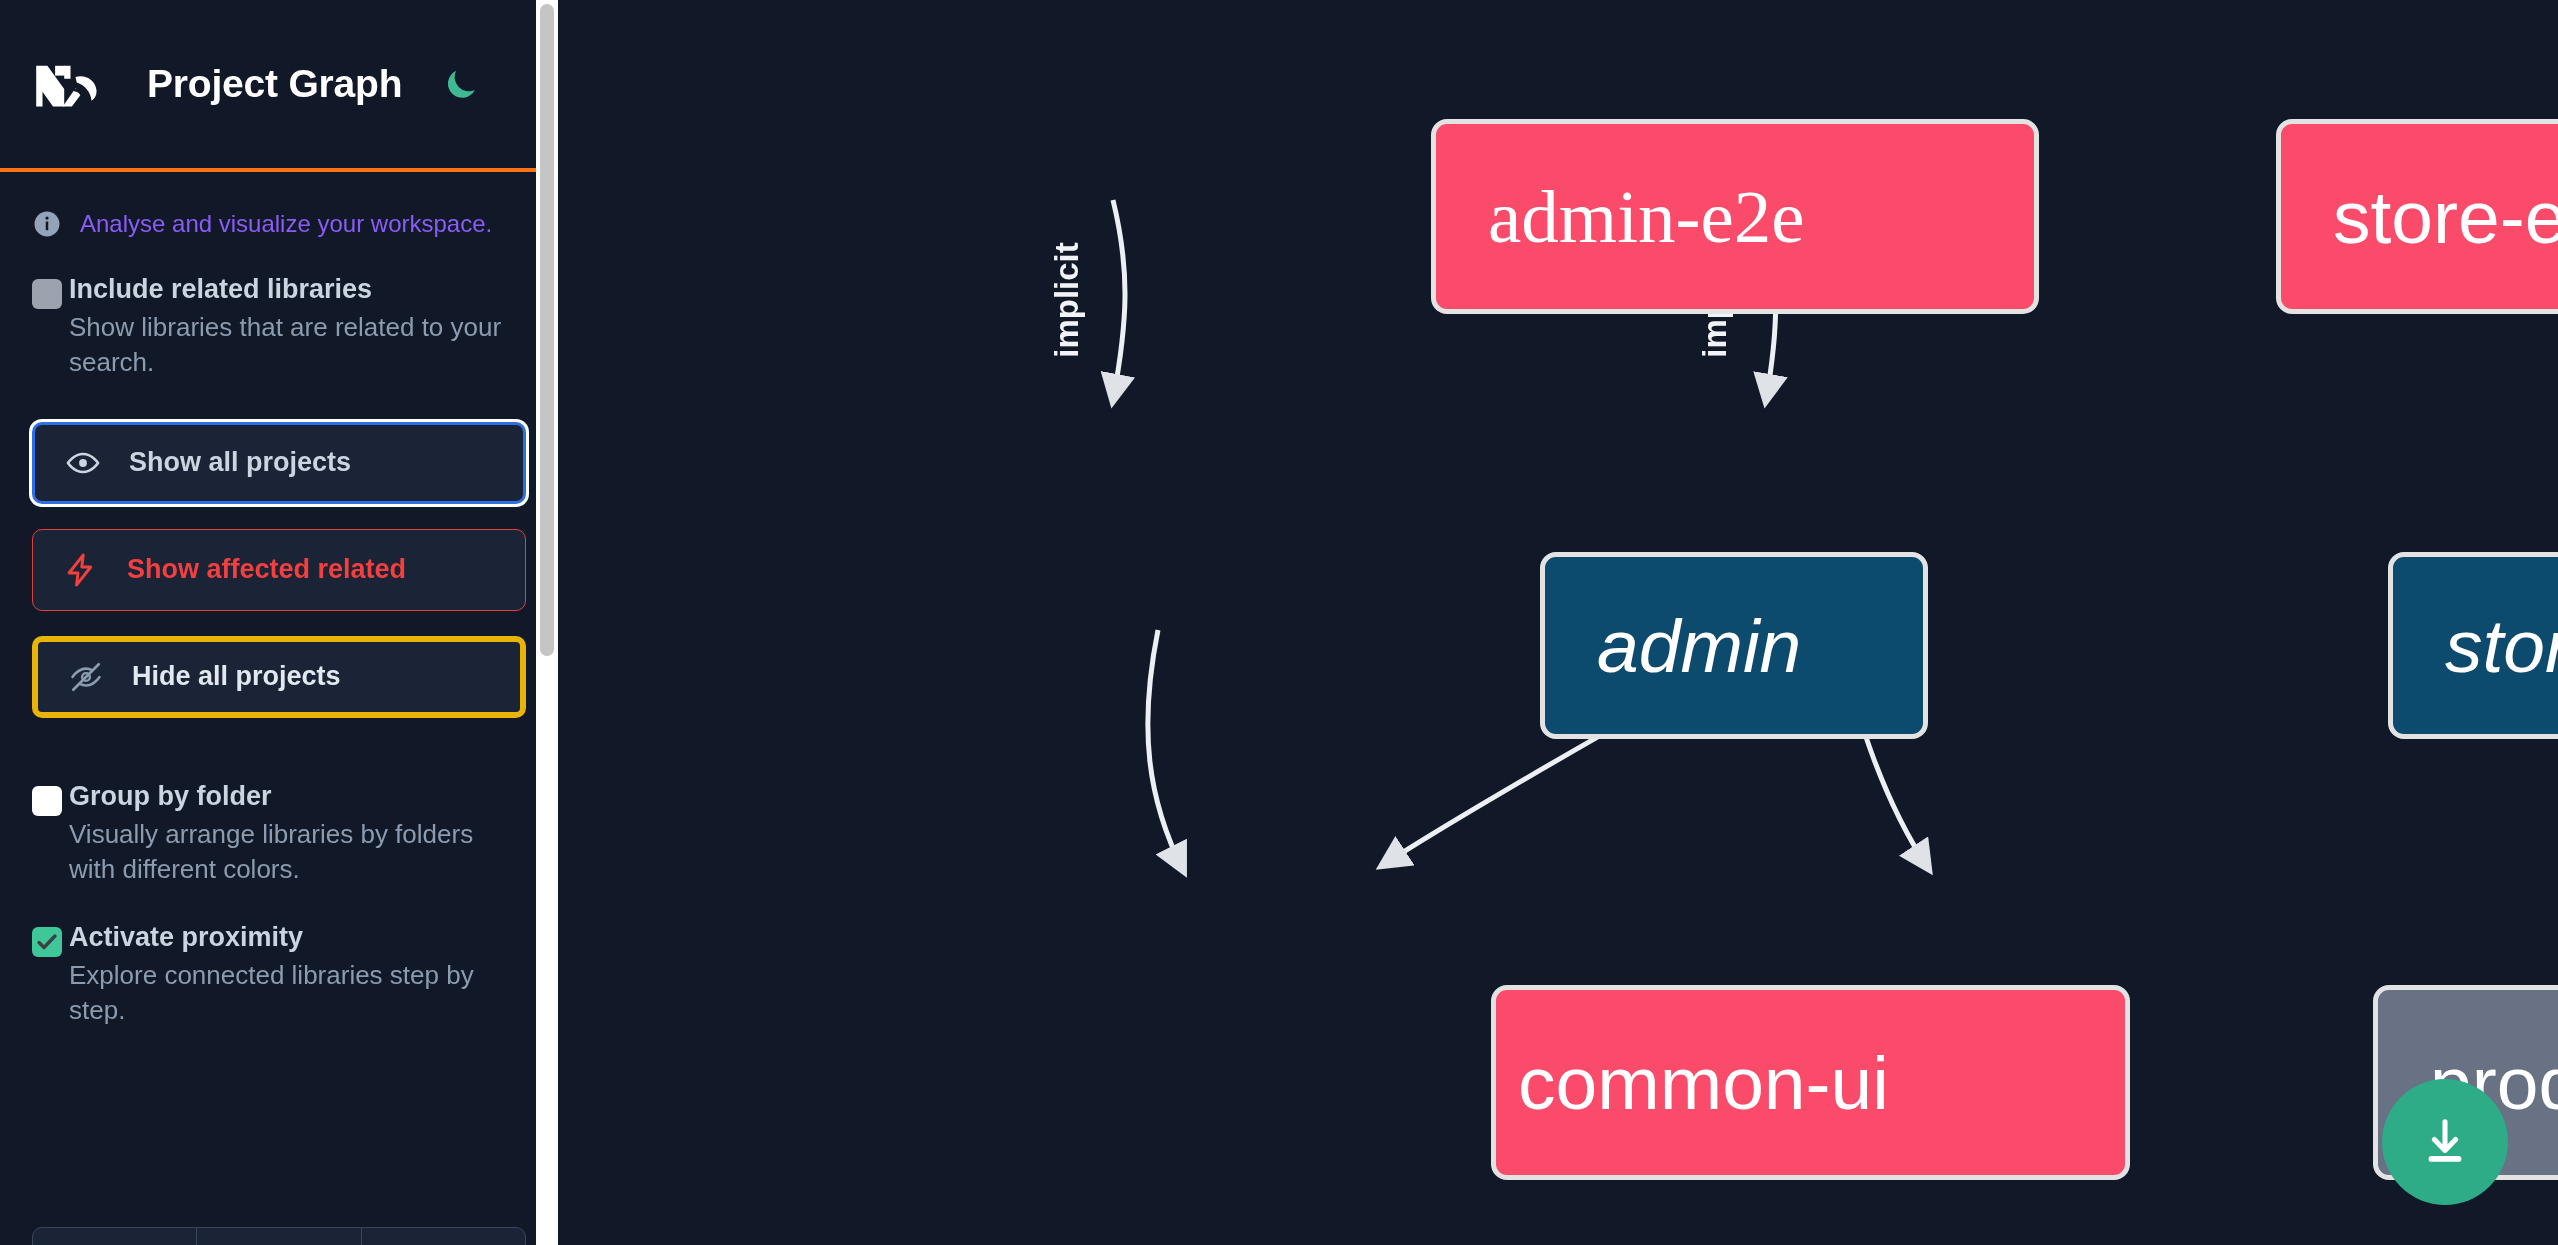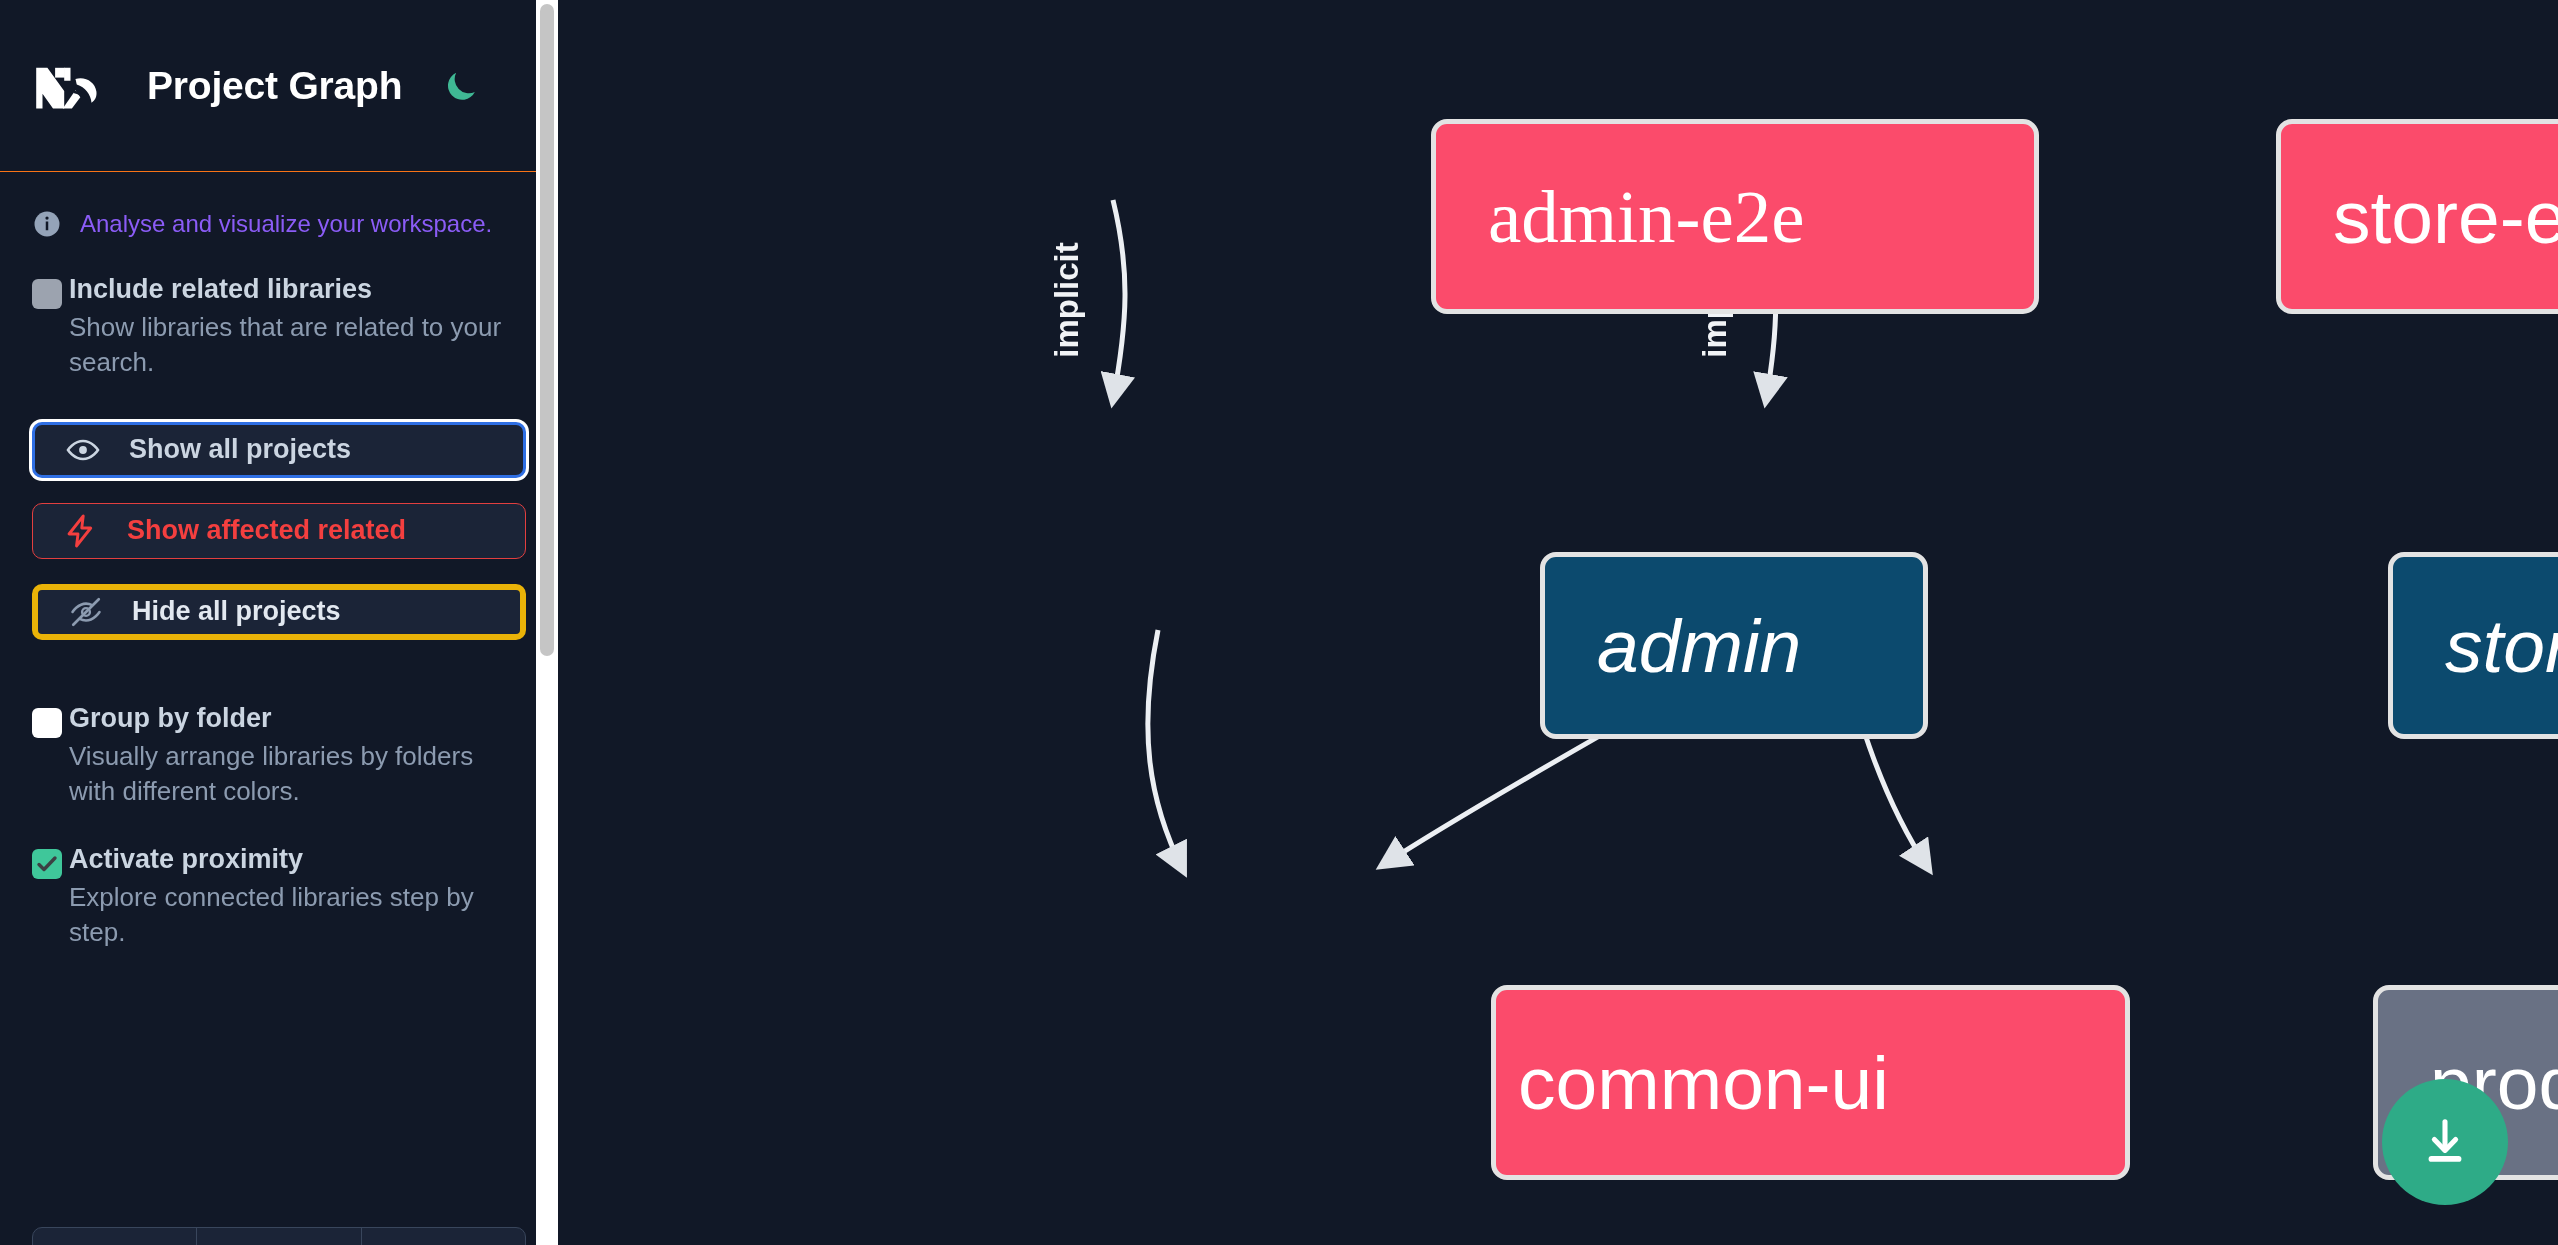--- a/index.html
+++ b/index.html
@@ -20,21 +20,21 @@
     overflow: hidden;
   }
   .sidebar-scroll {
     width: 558px; height: 1245px;
     padding-bottom: 0;
   }
   .sb-header {
     height: 172px;
     display: flex; align-items: center;
     padding: 0 32px;
-    border-bottom: 1px solid #f97316;
+    border-bottom: 4px solid #f97316;
   }
   .nx-logo { width: 84px; height: 56px; flex: 0 0 84px; }
   .app-title {
     color: #ffffff;
     font-size: 39px;
     font-weight: 700;
     letter-spacing: -0.2px;
     margin-left: 31px;
     white-space: nowrap;
   }
@@ -110,21 +110,21 @@
   .check-desc {
     color: #8c9bb0;
     font-size: 26px;
     line-height: 1.35;
     margin-top: 3px;
     max-width: 440px;
   }
 
   .btn {
     margin-top: 25px;
-    height: 56px;
+    height: 82px;
     width: 494px;
     border-radius: 10px;
     background: #1b2437;
     display: flex; align-items: center;
     padding-left: 30px;
     gap: 28px;
     cursor: pointer;
     font-size: 27px;
     font-weight: 700;
     border: 1px solid transparent;

